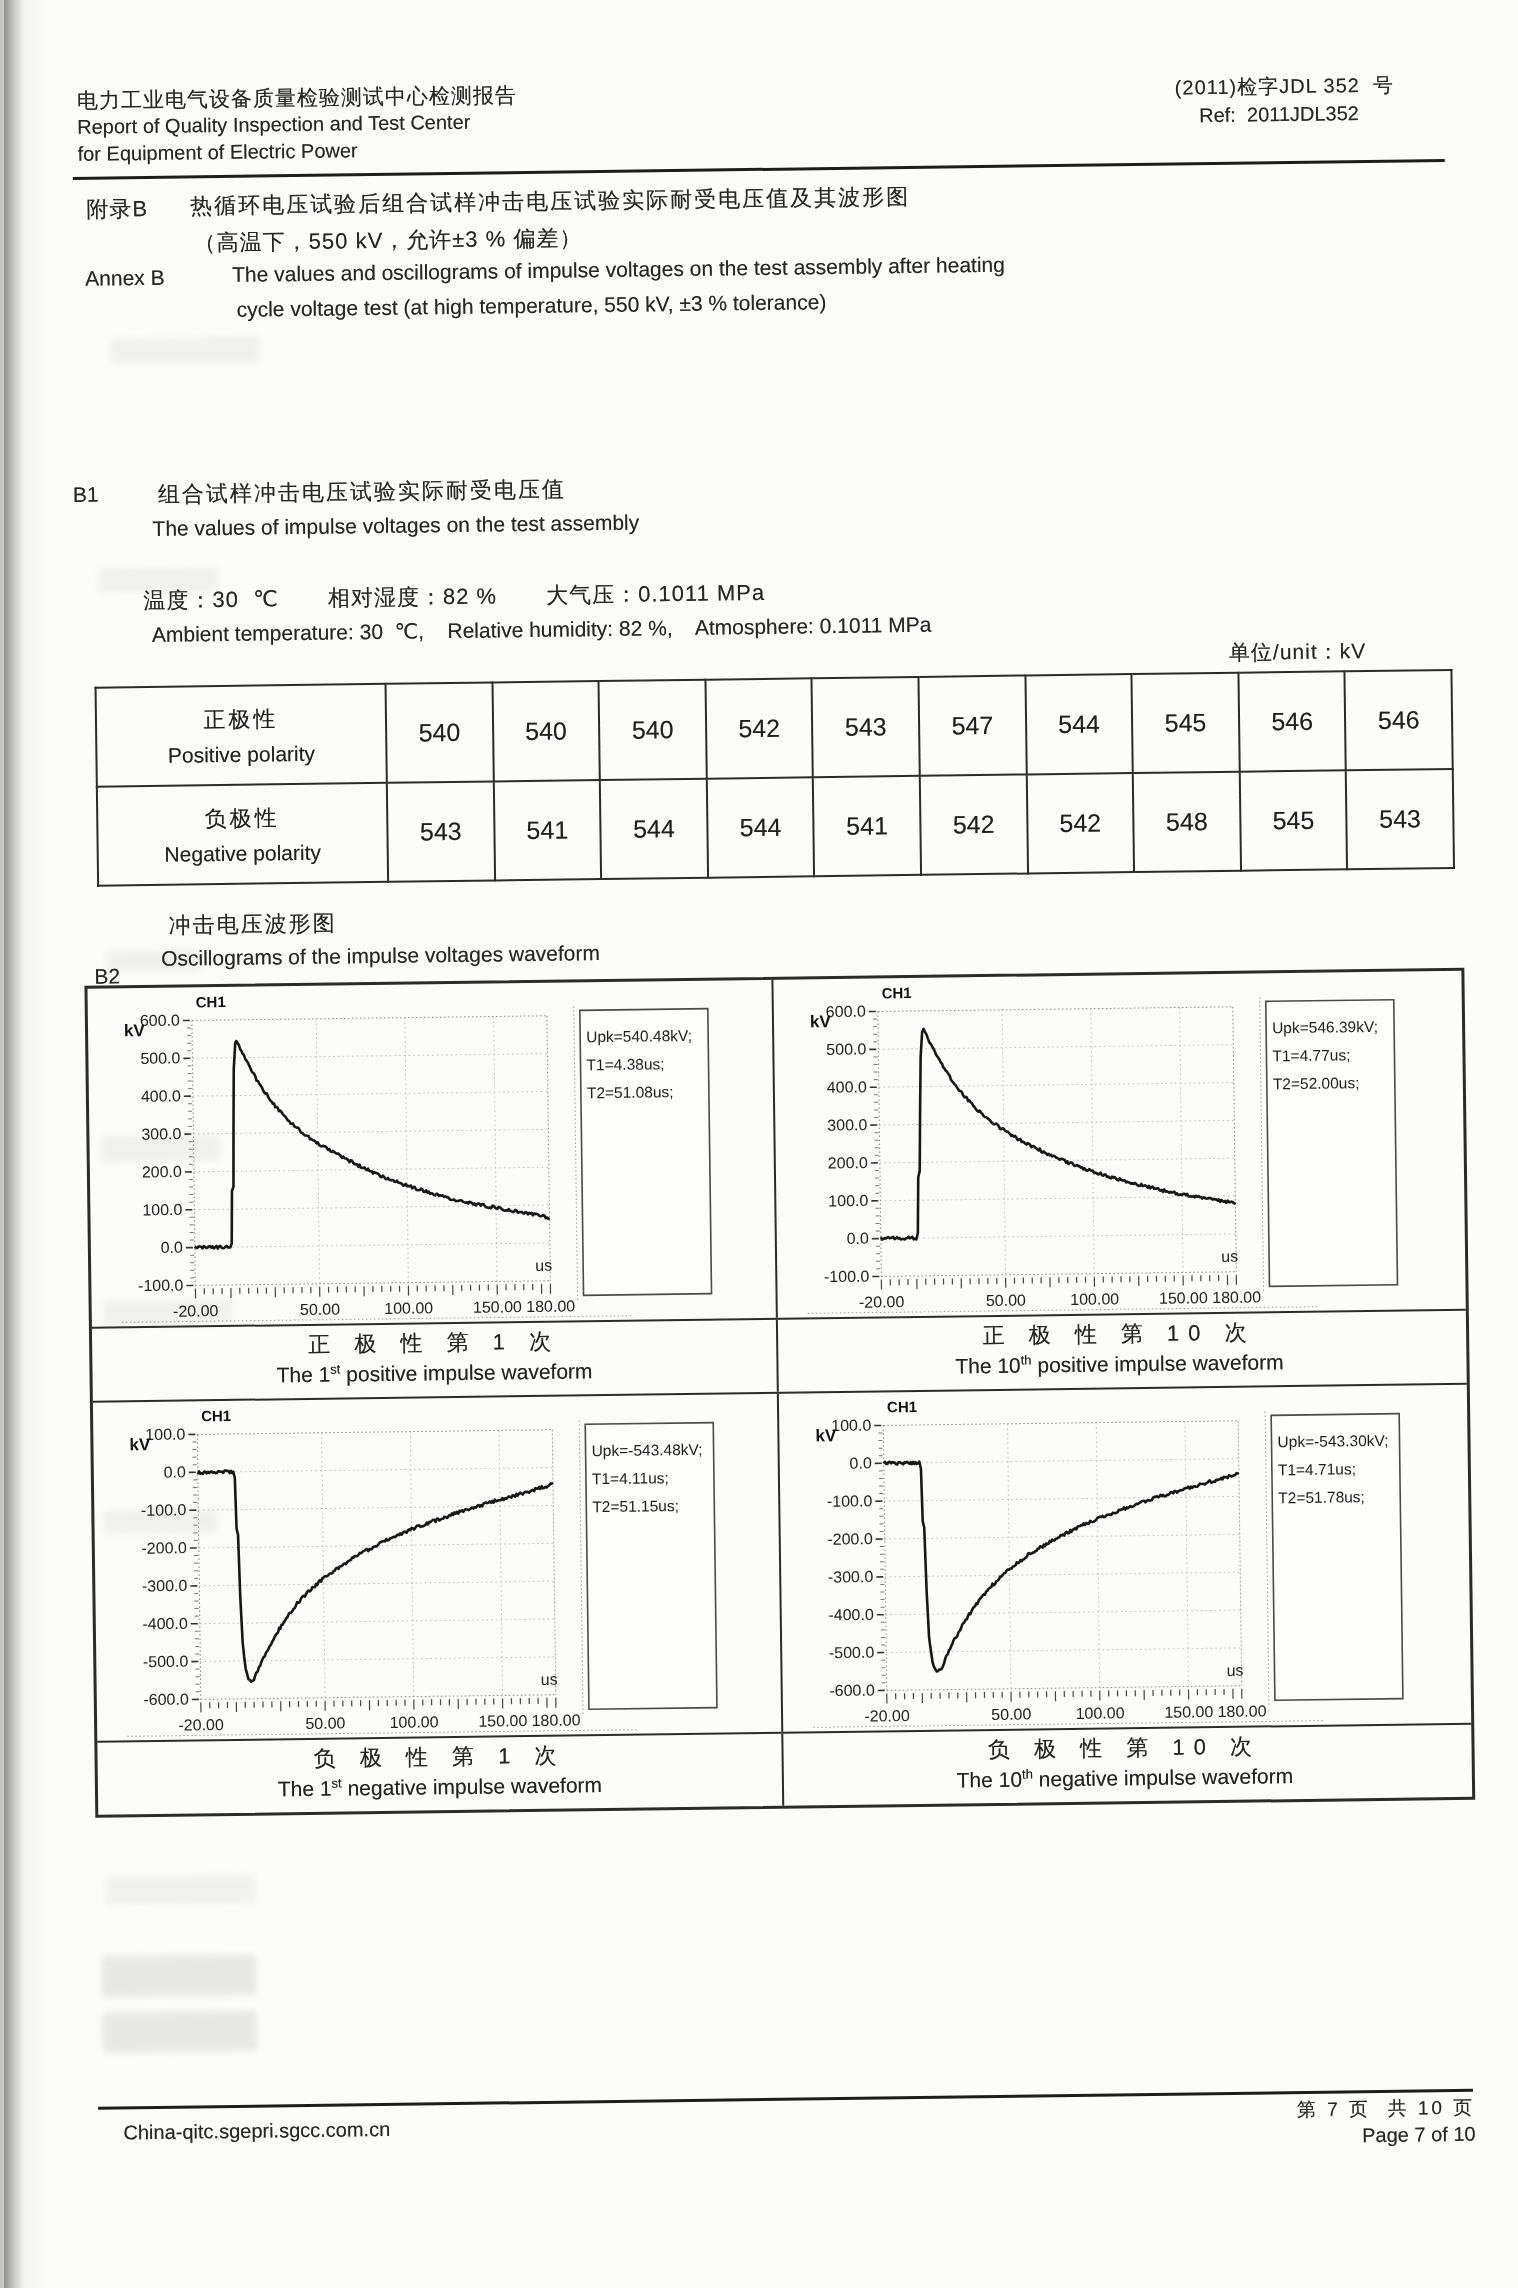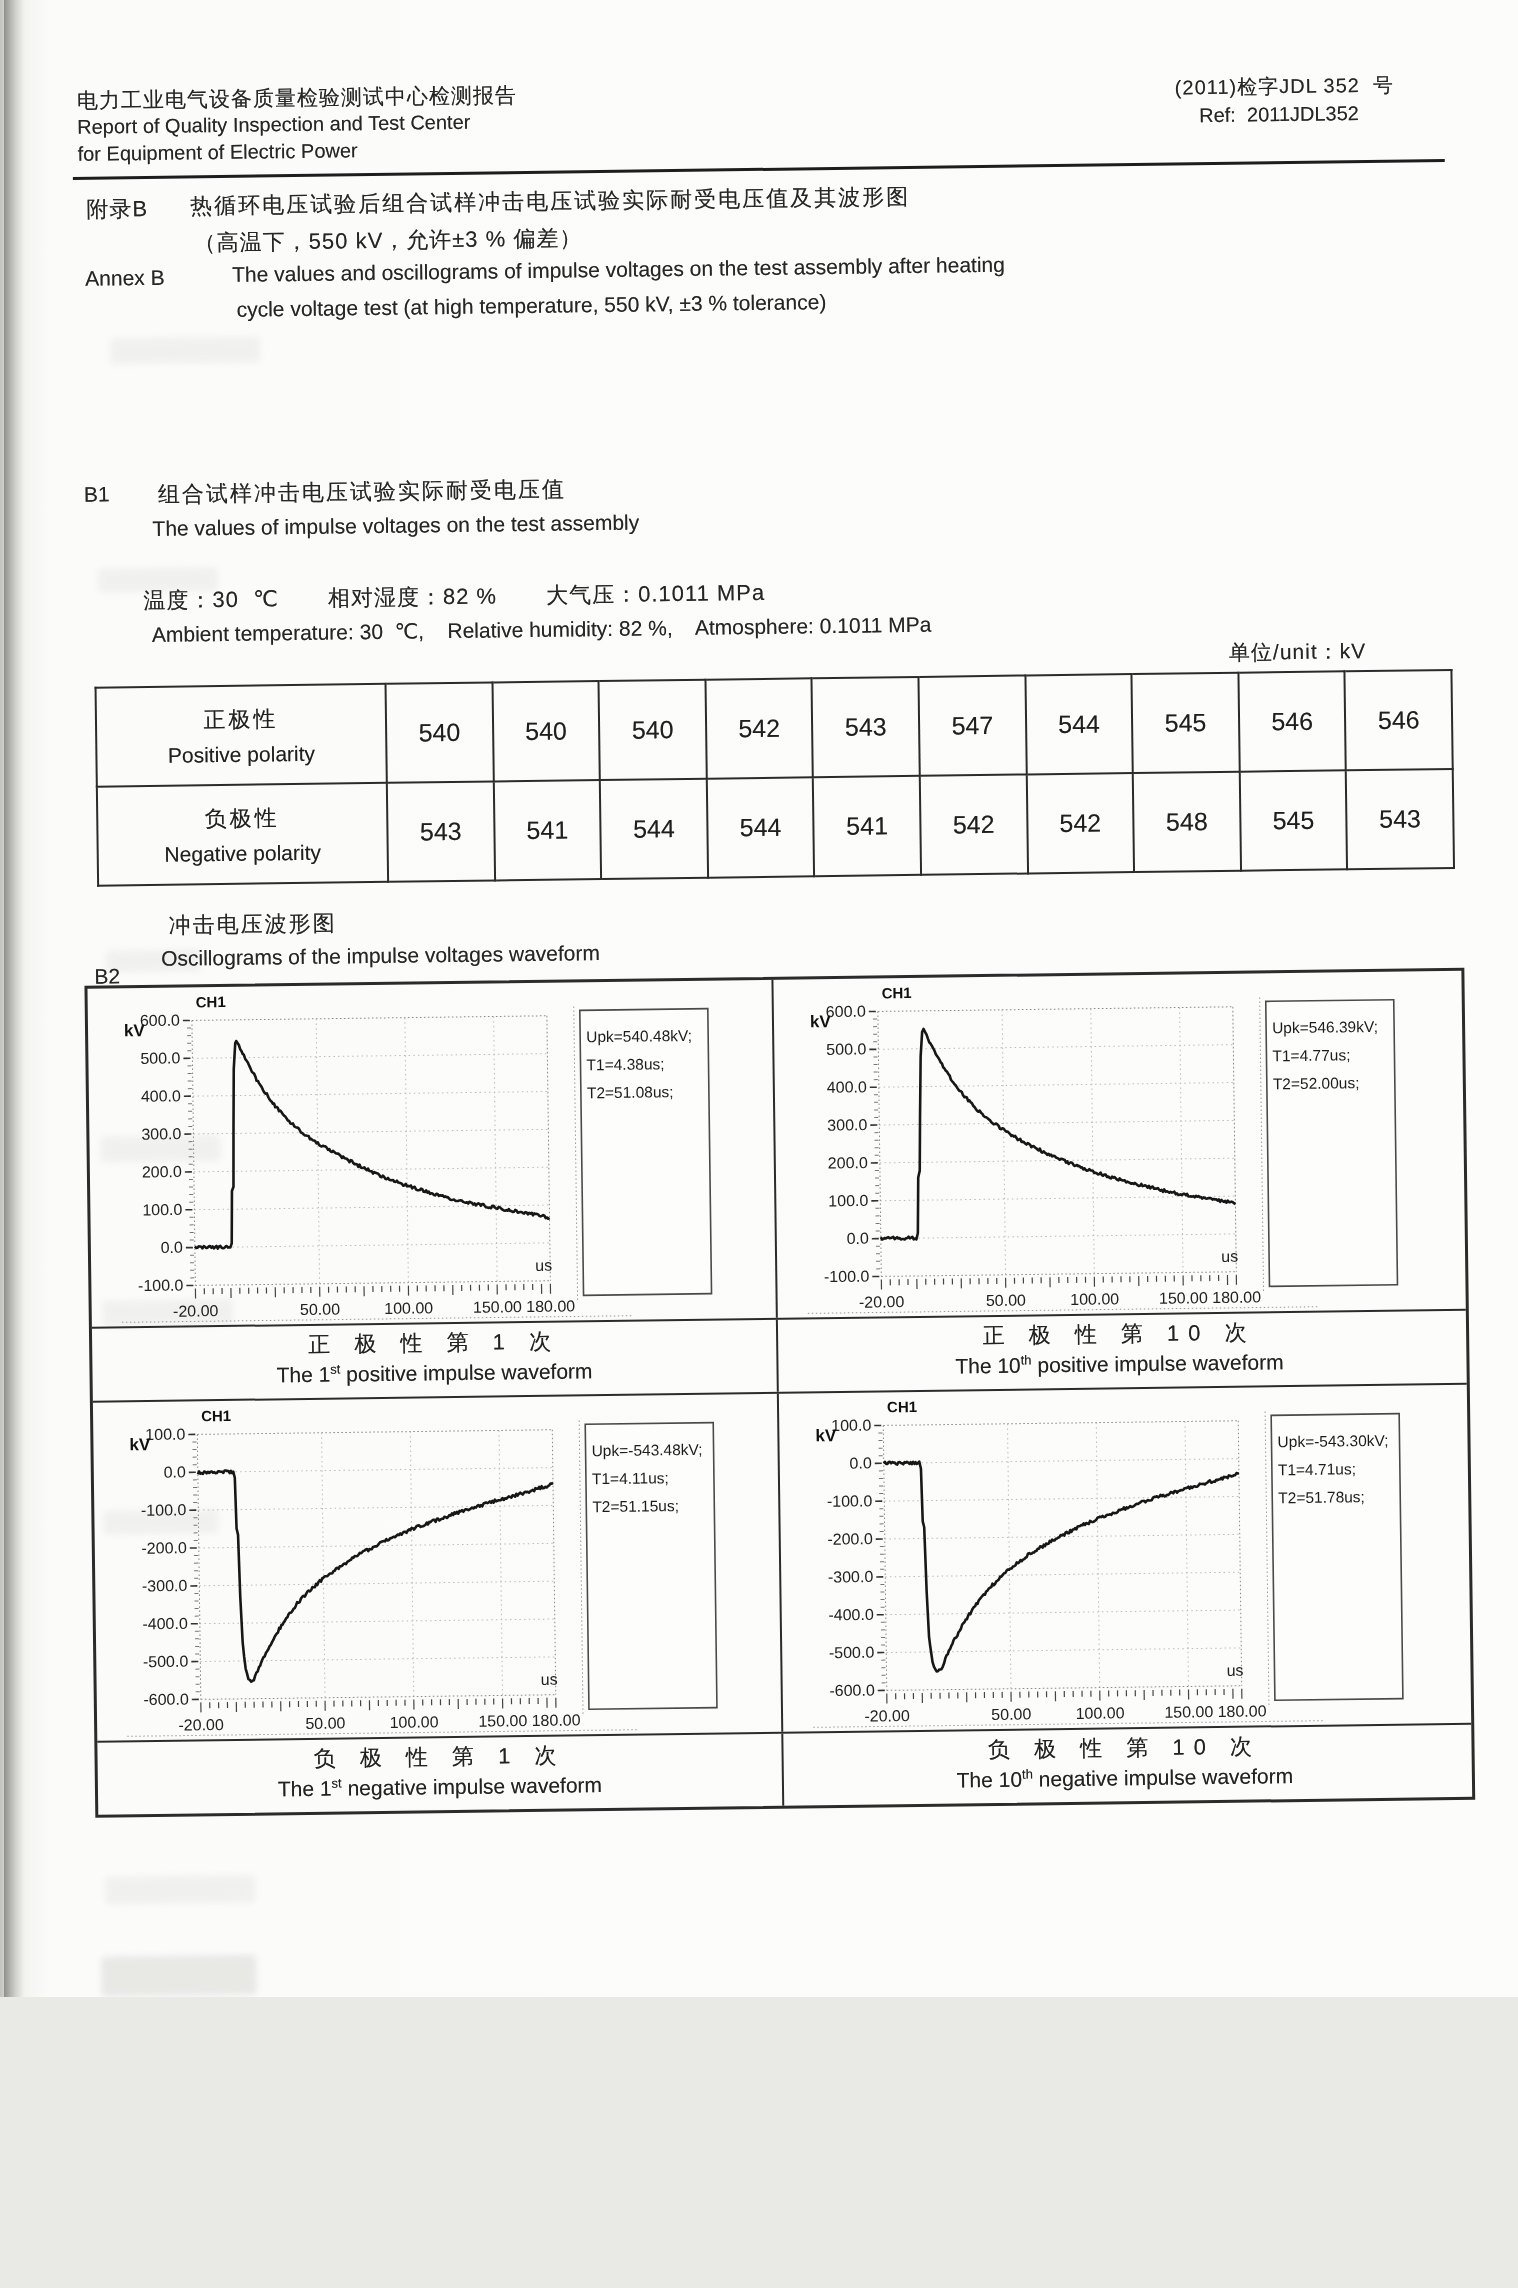--- a/index.html
+++ b/index.html
@@ -1,16 +1,16 @@
 <!DOCTYPE html>
 <html><head>
 <meta charset="utf-8">
 <style>
   html,body{margin:0;padding:0;background:#e9e9e6;}
-  .page{position:relative;width:1518px;height:1997px;overflow:hidden;
+  .page{position:relative;width:1518px;height:2288px;overflow:hidden;
         background:linear-gradient(90deg,#c2c2be 0px,#e3e3df 10px,#f4f4f1 26px,#fbfbf9 48px,#fcfcfa 100%);
         font-family:"Liberation Sans","DejaVu Sans",sans-serif;color:#262626;}
   .scan-strip{position:absolute;left:4px;top:0;width:20px;height:100%;
         background:linear-gradient(90deg,rgba(90,90,86,.55),rgba(140,140,136,.25) 60%,rgba(160,160,156,0));}
   .content{position:absolute;left:0;top:0;width:1518px;height:2288px;
         transform:rotate(-0.75deg);transform-origin:760px 1100px;}
   .abs{position:absolute;white-space:nowrap;}
   .pre{white-space:pre;}
   .fs19{font-size:19px;} .fs20{font-size:20px;} .fs21{font-size:21px;}
   .fs22{font-size:22px;}
@@ -67,21 +67,21 @@
     <div class="abs en fs20 pre" style="left:1212px;top:110px">Ref:  2011JDL352</div>
     <div class="abs rule" style="left:85px;top:168px;width:1372px"></div>
 
     <div class="abs cn fs22" style="left:98px;top:186px">附录B</div>
     <div class="abs cn fs22 ls1" style="left:202px;top:184px">热循环电压试验后组合试样冲击电压试验实际耐受电压值及其波形图</div>
     <div class="abs cn fs22" style="left:205px;top:221px">（高温下，550 kV，允许±3 %  偏差）</div>
     <div class="abs en fs21" style="left:96px;top:258px">Annex B</div>
     <div class="abs en fs21" style="left:243px;top:256px">The values and oscillograms of impulse voltages on the test assembly after heating</div>
     <div class="abs en fs21" style="left:247px;top:291px">cycle voltage test (at high temperature, 550 kV,  ±3 % tolerance)</div>
 
-    <div class="abs en fs21" style="left:92px;top:474px">B1</div>
+    <div class="abs en fs21" style="left:81px;top:474px">B1</div>
     <div class="abs cn fs22 ls1" style="left:166px;top:472px">组合试样冲击电压试验实际耐受电压值</div>
     <div class="abs en fs21" style="left:160px;top:509px">The values of impulse voltages on the test assembly</div>
 
     <div class="abs cn fs22" style="left:150px;top:578px">
       <span class="condseg pre">温度：30  ℃</span>
       <span class="condseg pre">相对湿度：82 %</span>
       <span class="pre">大气压：0.1011 MPa</span>
     </div>
     <div class="abs en fs21 pre" style="left:158px;top:615px">Ambient temperature: 30  ℃,    Relative humidity: 82 %,    Atmosphere: 0.1011 MPa</div>
     <div class="abs cn fs21" style="left:1100px;top:645px;width:272px;text-align:right">单位/unit：kV</div>

